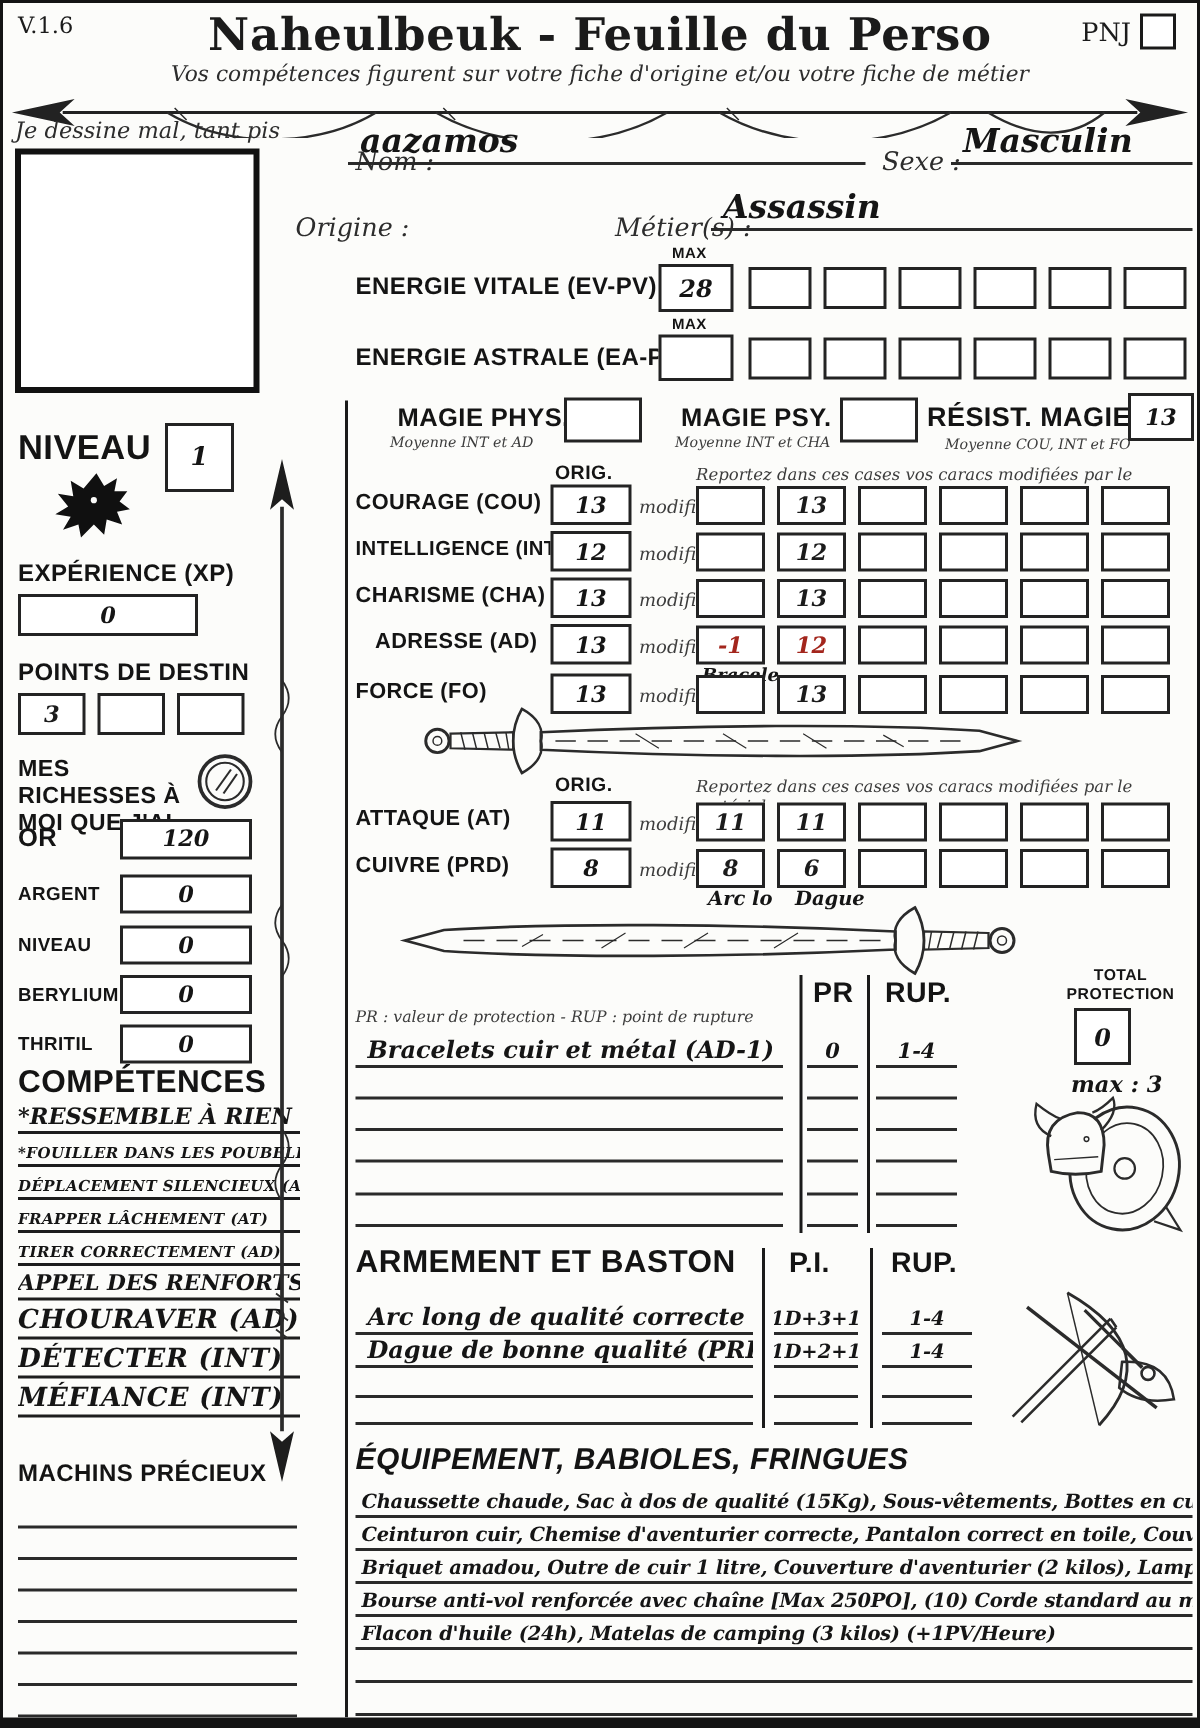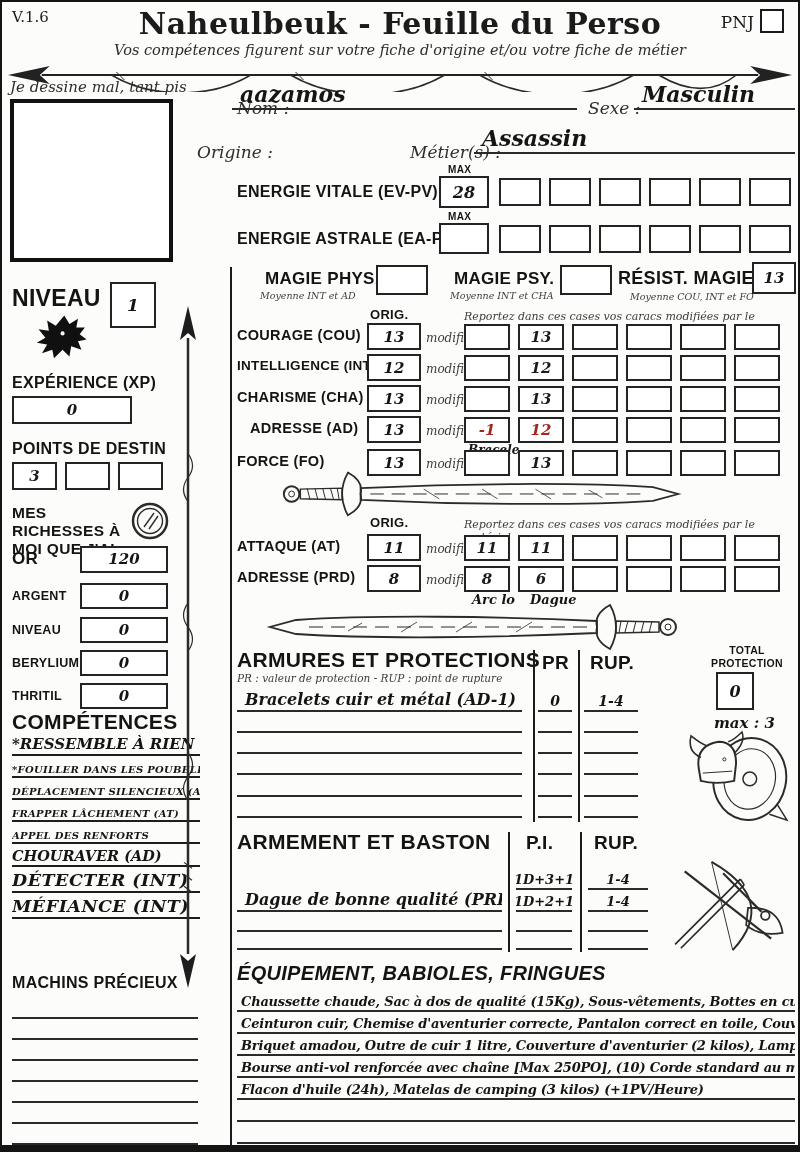--- a/index.html
+++ b/index.html
@@ -209,21 +209,21 @@
       <div class="cell">11</div>
       <div class="cell">11</div>
       <div class="cell"></div>
       <div class="cell"></div>
       <div class="cell"></div>
       <div class="cell"></div>
     </div>
   </div>
 
   <div class="abs" style="left:0; top:562px; width:800px; height:44px;">
-    <div class="abs head" style="left:235px; top:5px; font-size:14.5px; white-space:nowrap;">ADRESSE (PRD)</div>
+    <div class="abs head" style="left:235px; top:5px; font-size:14.5px; white-space:nowrap;">CUIVRE (PRD)</div>
     <div class="abs box thick hand" style="left:365px; top:1px; width:54px; height:27px; font-size:15px;">8</div>
     <div class="abs cal note" style="left:424px; top:9px; font-size:12px;">modifiée...</div>
     <div class="abs cells" style="left:462px; top:2px;">
       <div class="cell">8</div>
       <div class="cell">6</div>
       <div class="cell"></div>
       <div class="cell"></div>
       <div class="cell"></div>
       <div class="cell"></div>
     </div>
@@ -241,21 +241,20 @@
           <path d="M30,20 L33,32 M38,20 L41,32 M46,20 L49,32 M54,20 L57,31 M61,20 L63,32" stroke-width="1"></path>
           <path d="M72,4 C64,18 64,34 72,48 C83,42 87,34 85,26 C87,18 83,10 72,4 Z"></path>
           <path d="M85,20 C190,15 310,14 386,19 L412,26 L386,33 C310,38 190,37 85,32 Z"></path>
           <path d="M95,26 L378,26" stroke-width="1" stroke-dasharray="14 8"></path>
           <path d="M150,21 L166,31 M210,21 L226,31 M265,21 L281,31 M320,22 L334,30" stroke-width=".8"></path>
         </g>
       </g>
     </svg>
   </div>
 
-  <div class="abs head" style="left:235px; top:646px; font-size:21px;">ARMURES ET PROTECTIONS</div>
   <div class="abs cal note" style="left:235px; top:670px; font-size:10.5px;">PR : valeur de protection - RUP : point de rupture</div>
   <div class="abs vline" style="left:531px; top:648px; height:172px;"></div>
   <div class="abs vline" style="left:576px; top:648px; height:172px;"></div>
   <div class="abs head" style="left:540px; top:650px; font-size:19px;">PR</div>
   <div class="abs head" style="left:588px; top:650px; font-size:19px;">RUP.</div>
 
   <div class="abs field hand" style="left:235px; top:686px; width:285px; height:24px; font-size:16px;">Bracelets cuir et métal (AD-1)</div>
   <div class="abs field hand" style="left:536px; top:690px; width:34px; height:20px; font-size:14px; justify-content:center; padding-left:0;">0</div>
   <div class="abs field hand" style="left:582px; top:690px; width:54px; height:20px; font-size:14px; justify-content:center; padding-left:0;">1-4</div>
 
@@ -298,20 +297,21 @@
       </g>
     </svg>
   </div>
 
   <div class="abs head" style="left:235px; top:828px; font-size:21px;">ARMEMENT ET BASTON</div>
   <div class="abs vline" style="left:506px; top:830px; height:120px;"></div>
   <div class="abs vline" style="left:578px; top:830px; height:120px;"></div>
   <div class="abs head" style="left:524px; top:830px; font-size:19px;">P.I.</div>
   <div class="abs head" style="left:592px; top:830px; font-size:19px;">RUP.</div>
 
+  <div class="abs field hand" style="left:235px; top:866px; width:265px; height:22px; font-size:16px;">Arc long de qualité correcte</div>
   <div class="abs field hand" style="left:514px; top:870px; width:56px; height:18px; font-size:13px; justify-content:center; padding-left:0;">1D+3+1</div>
   <div class="abs field hand" style="left:586px; top:870px; width:60px; height:18px; font-size:13px; justify-content:center; padding-left:0;">1-4</div>
 
   <div class="abs field hand" style="left:235px; top:888px; width:265px; height:22px; font-size:16px;">Dague de bonne qualité (PRD-2)</div>
   <div class="abs field hand" style="left:514px; top:892px; width:56px; height:18px; font-size:13px; justify-content:center; padding-left:0;">1D+2+1</div>
   <div class="abs field hand" style="left:586px; top:892px; width:60px; height:18px; font-size:13px; justify-content:center; padding-left:0;">1-4</div>
 
   <div class="abs field hand" style="left:235px; top:912px; width:265px; height:18px;"></div>
   <div class="abs field hand" style="left:514px; top:912px; width:56px; height:18px;"></div>
   <div class="abs field hand" style="left:586px; top:912px; width:60px; height:18px;"></div>
@@ -400,20 +400,21 @@
     <div class="head" style="width:68px; font-size:12.5px;">THRITIL</div>
     <div class="box hand" style="width:88px; height:26px; font-size:15px;">0</div>
   </div>
 
   <div class="abs head" style="left:10px; top:708px; font-size:21px;">COMPÉTENCES</div>
   <div class="abs comp-list hand" style="left:10px; top:733px; width:188px;">
     <div class="comp-item">*RESSEMBLE À RIEN</div>
     <div class="comp-item">*FOUILLER DANS LES POUBELLES</div>
     <div class="comp-item">DÉPLACEMENT SILENCIEUX (AD)</div>
     <div class="comp-item">FRAPPER LÂCHEMENT (AT)</div>
+    <div class="comp-item">TIRER CORRECTEMENT (AD)</div>
     <div class="comp-item">APPEL DES RENFORTS</div>
     <div class="comp-item">CHOURAVER (AD)</div>
     <div class="comp-item">DÉTECTER (INT)</div>
     <div class="comp-item">MÉFIANCE (INT)</div>
   </div>
 
   <div class="abs head" style="left:10px; top:972px; font-size:16px;">MACHINS PRÉCIEUX</div>
   <div class="abs ruled" style="left:10px; top:998px; width:186px;">
     <div style="height:19px; margin-bottom:2px;"></div>
     <div style="height:19px; margin-bottom:2px;"></div>

